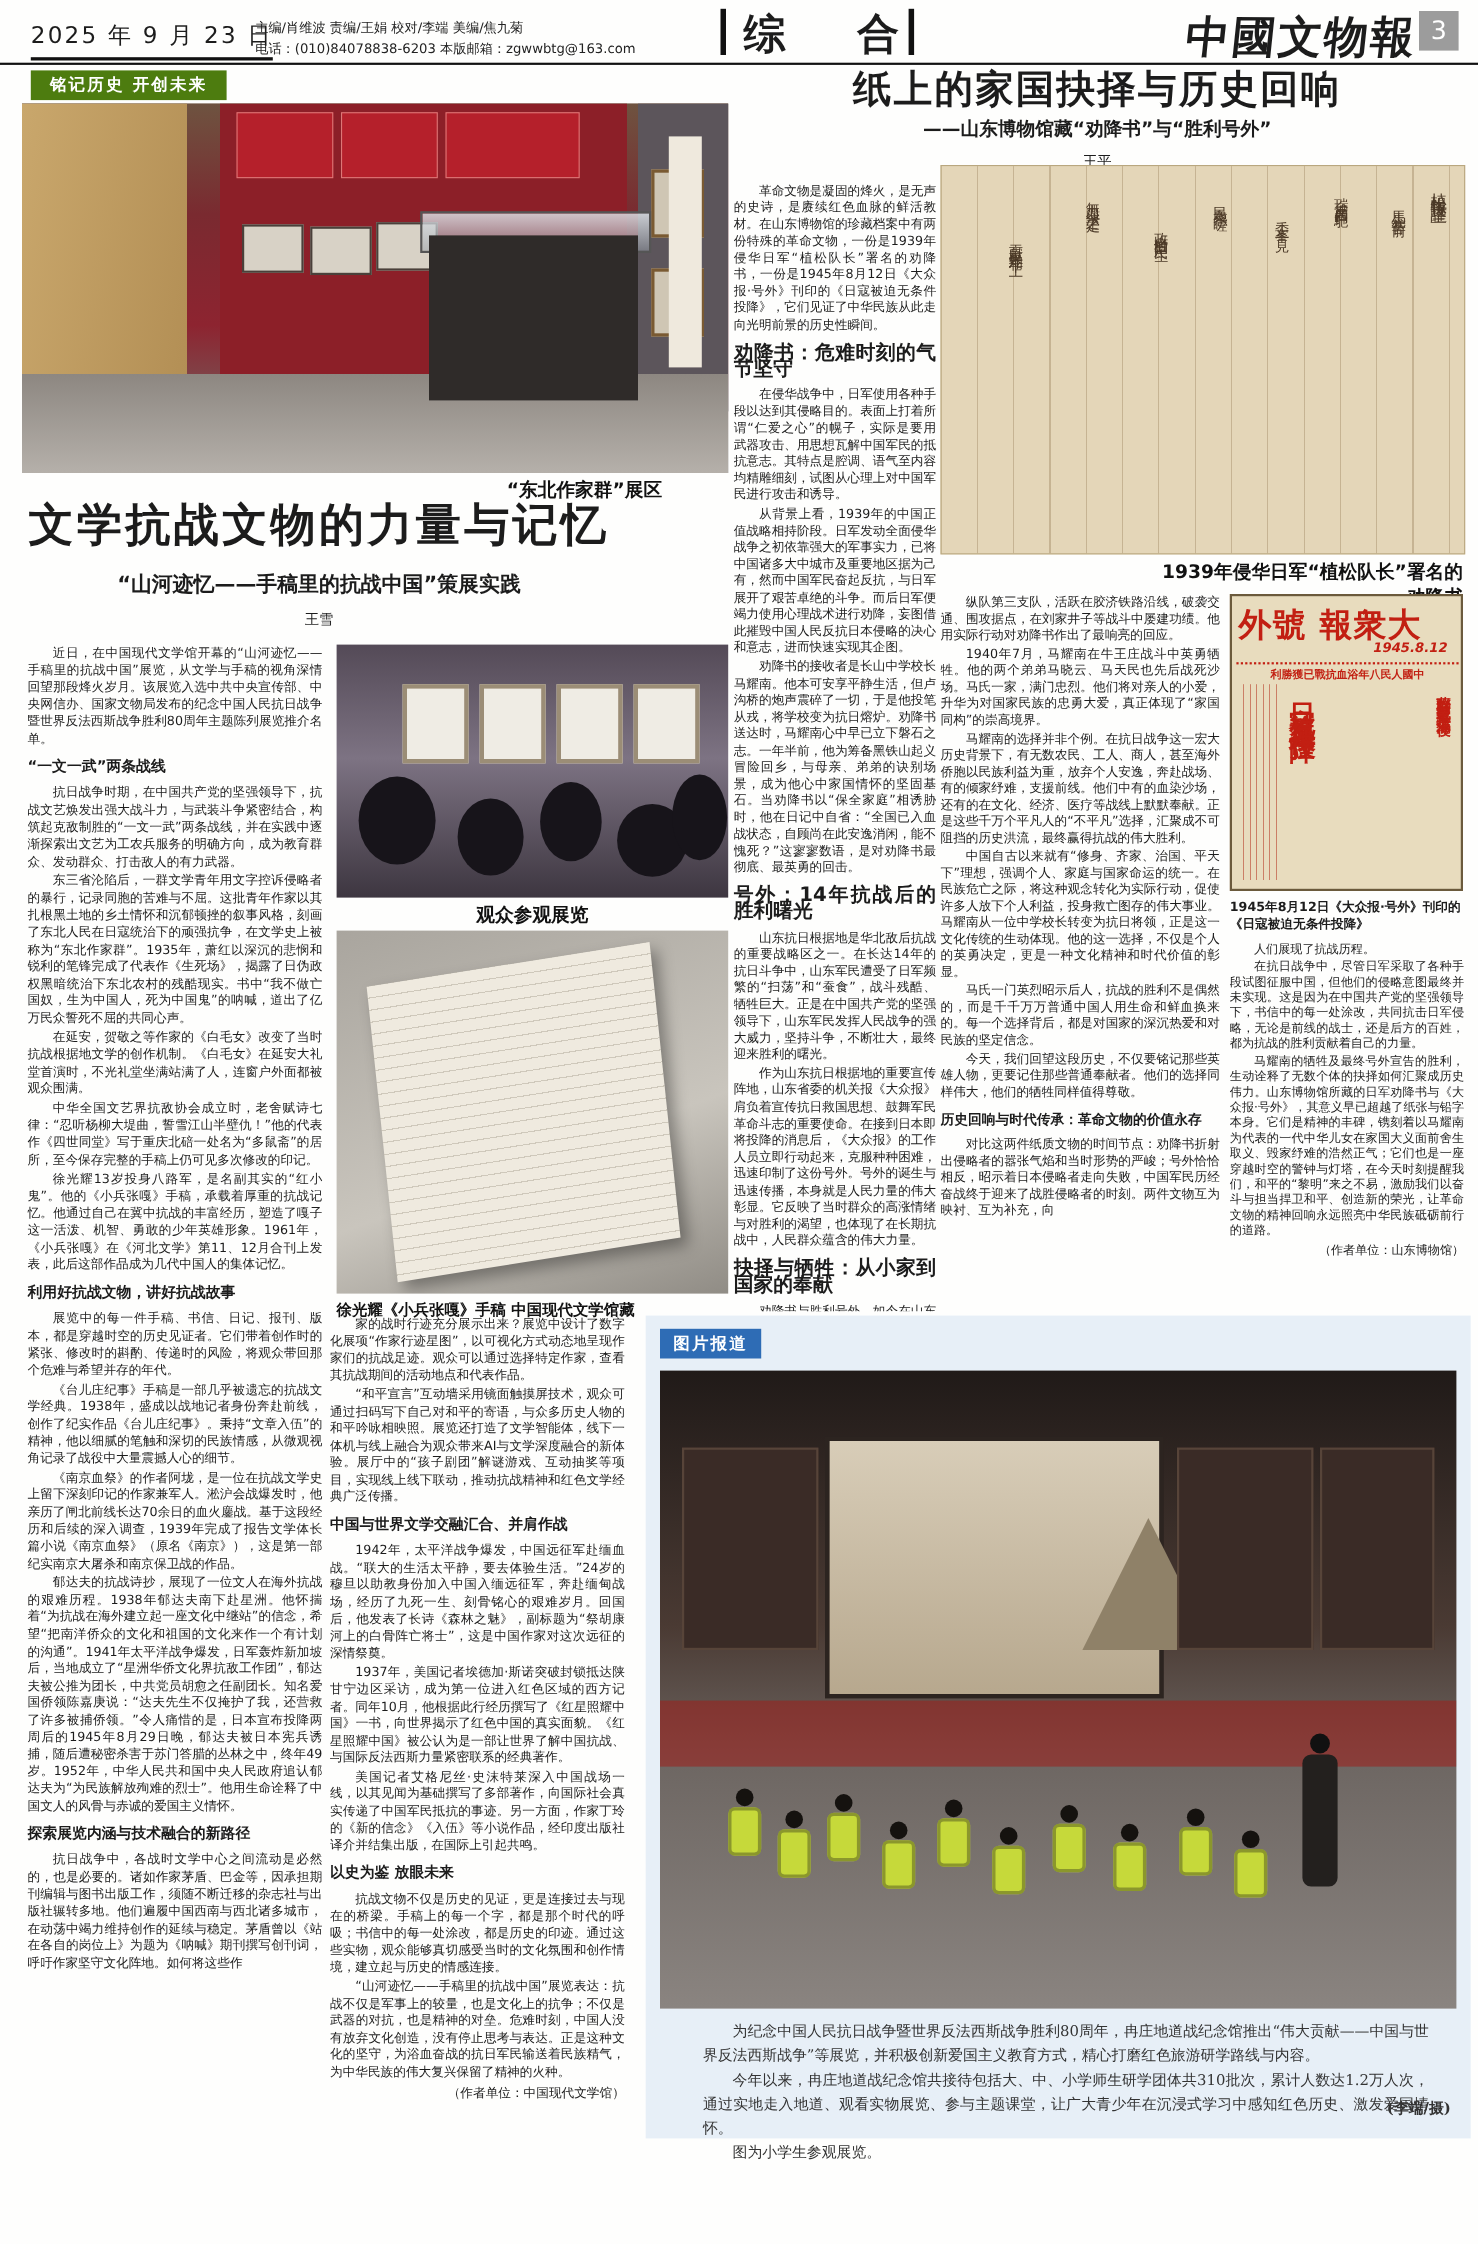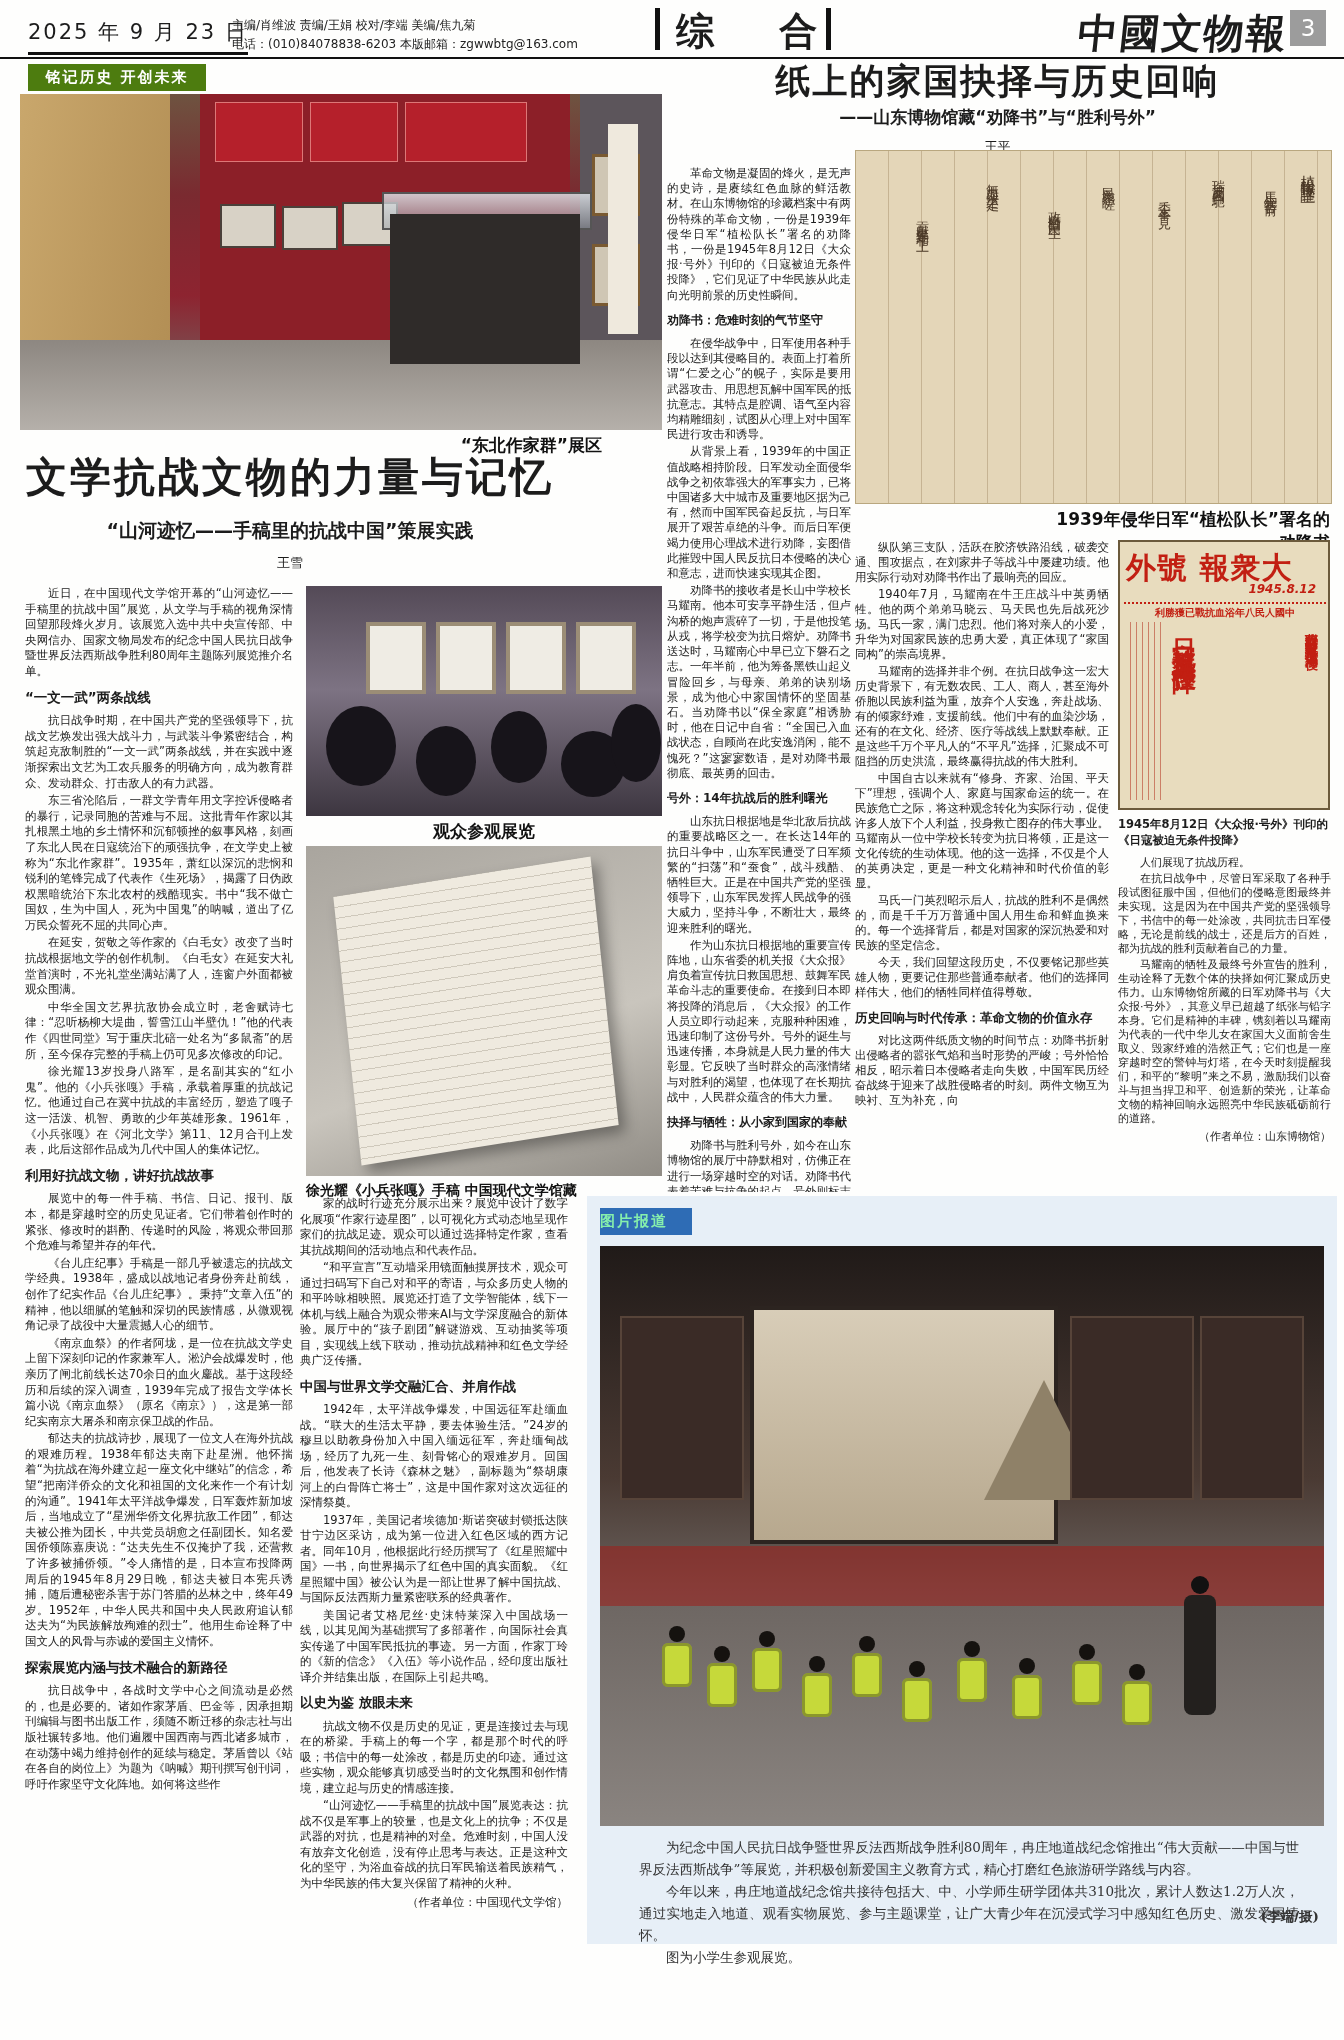--- a/index.html
+++ b/index.html
@@ -55,21 +55,21 @@
   .mp-page{position:absolute;left:40px;top:30px;width:260px;height:270px;background:#efeadf;transform:rotate(-6deg) skewY(-3deg);
            box-shadow:6px 8px 14px rgba(0,0,0,.35);
            background-image:repeating-linear-gradient(180deg,transparent 0 10px,rgba(110,100,80,.25) 10px 11px);}
   .m-cap2{position:absolute;left:306px;top:1182px;width:356px;text-align:left;font-size:14px;font-weight:bold;}
   
   .r-title{position:absolute;left:665px;top:58px;width:665px;text-align:center;font-size:35px;font-weight:bold;
            font-family:"DejaVu Serif","Liberation Serif",serif;letter-spacing:2px;}
   .r-subtitle{position:absolute;left:665px;top:106px;width:665px;text-align:center;font-size:17px;font-weight:bold;}
   .r-byline{position:absolute;left:665px;top:138px;width:665px;text-align:center;font-size:13px;}
   .r-colA{left:667px;top:166px;width:184px;height:1026px;font-size:11.5px;line-height:15.2px;}
-  .r-colA .subhead{font-size:12px;}
+  .r-colA .subhead{font-size:18px;}
   .r-photo1{left:855px;top:150px;width:475px;height:352px;background:#e4d6b8;
             background-image:repeating-linear-gradient(90deg,transparent 0 32px,rgba(120,90,50,.28) 32px 33px);
             border:1px solid #b9a77f;}
   .vtext{position:absolute;writing-mode:vertical-rl;font-family:"DejaVu Serif","Liberation Serif",serif;
          color:#4a3826;font-size:13px;letter-spacing:3px;}
   .r-photo1-cap{position:absolute;left:1040px;top:508px;width:290px;text-align:right;}
   .r-colB{left:855px;top:540px;width:254px;height:652px;font-size:11.5px;line-height:15px;}
   .r-colB .subhead{font-size:12.5px;}
   .haowai{left:1118px;top:540px;width:212px;height:270px;background:#e8dcbe;border:2px solid #6b5a3c;box-sizing:border-box;}
   .hw-top{position:absolute;left:6px;top:6px;width:198px;color:#c21f12;font-weight:bold;font-size:30px;
@@ -79,22 +79,22 @@
            border-top:2px dotted #c21f12;padding-top:2px;}
   .hw-side{position:absolute;right:8px;top:80px;writing-mode:vertical-rl;color:#c21f12;font-size:13px;font-weight:bold;letter-spacing:2px;}
   .hw-big{position:absolute;left:48px;top:78px;height:182px;writing-mode:vertical-rl;color:#c21f12;font-size:24px;
           font-weight:bold;font-family:"DejaVu Serif",serif;letter-spacing:4px;}
   .hw-dense{position:absolute;left:10px;top:80px;width:34px;height:178px;
             background:repeating-linear-gradient(90deg,rgba(180,50,30,.55) 0 1px,transparent 1px 6px);}
   .haowai-cap{position:absolute;left:1118px;top:816px;width:214px;font-size:11.5px;font-weight:bold;line-height:16px;}
   .r-colC{left:1118px;top:856px;width:213px;height:336px;font-size:11px;line-height:14px;}
   
   .report-box{position:absolute;left:587px;top:1196px;width:750px;height:748px;background:#e7eff7;}
-  .report-badge{position:absolute;left:13px;top:12px;width:92px;height:27px;background:#2e6cb5;color:#86efac;
-                font-size:15px;font-weight:bold;text-align:left;line-height:27px;letter-spacing:2px;}
+  .report-badge{position:absolute;left:13px;top:12px;width:92px;height:27px;background:#2e6cb5;color:#ffffff;
+                font-size:15px;font-weight:bold;text-align:center;line-height:27px;letter-spacing:2px;}
   .report-photo{position:absolute;left:13px;top:50px;width:724px;height:580px;
                 background:linear-gradient(180deg,#201a18 0%,#4a3a33 40%,#6e6763 62%,#8a8480 100%);overflow:hidden;}
   .rp-mural{position:absolute;left:150px;top:60px;width:300px;height:230px;background:linear-gradient(180deg,#d8cdb8,#b7a88e);
             border:4px solid #2c2420;}
   .rp-peak{position:absolute;left:230px;top:70px;width:0;height:0;border-left:60px solid transparent;
            border-right:60px solid transparent;border-bottom:120px solid #8f8168;}
   .rp-panel{position:absolute;top:70px;width:120px;height:180px;background:#3a2b26;border:2px solid #574439;}
   .rp-strip{position:absolute;left:0;top:300px;width:724px;height:60px;background:rgba(160,30,25,.55);}
   .kid{position:absolute;width:34px;height:74px;}
   .kid:before{content:"";position:absolute;left:9px;top:0;width:16px;height:16px;border-radius:50%;background:#15120f;}

